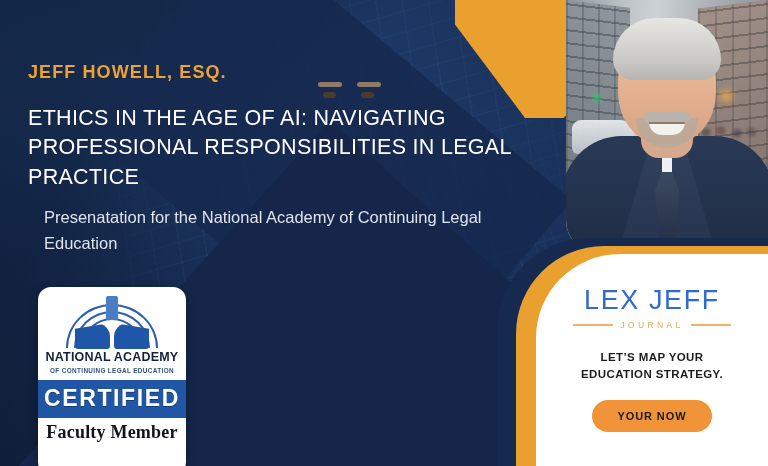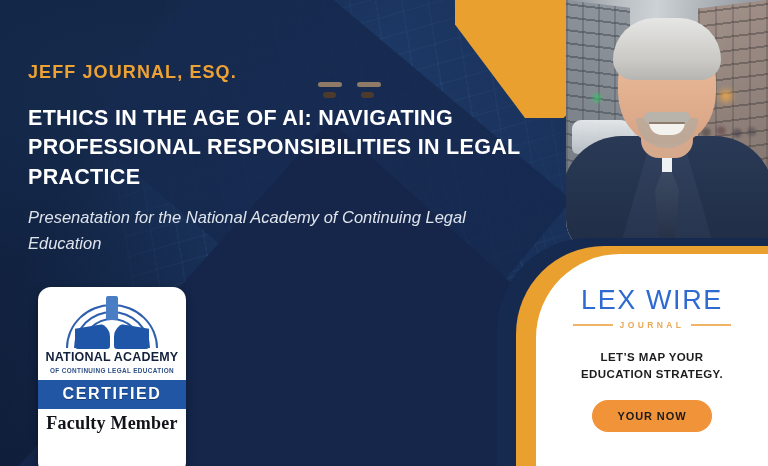--- a/index.html
+++ b/index.html
@@ -212,45 +212,45 @@
   }
   .logo-wire{
     font-size:27px; font-weight:400; letter-spacing:1.6px;
     color:#2f6ad2; line-height:1; font-family:"Liberation Sans", sans-serif;
   }
   .logo-sub{
     display:flex; align-items:center; gap:7px; margin-top:6px;
   }
   .logo-sub .ln{ width:40px; height:2px; background:#f0b469; }
   .logo-sub .jr{
-    font-size:8.5px; letter-spacing:3.4px; color:#e9a957; font-weight:700;
+    font-size:8.5px; letter-spacing:3.4px; color:#e9a957; font-weight:400;
   }
   .tagline{
     margin-top:19px; text-align:center; color:#1d1d1f;
     font-size:11.5px; font-weight:700; letter-spacing:.4px; line-height:1.45;
   }
   .book-btn{
     margin-top:18px; background:#f09339; color:#1b1b1d;
     font-size:11px; font-weight:700; letter-spacing:.9px;
     padding:10px 26px; border:none; border-radius:22px; cursor:pointer;
   }
 
   
   .speaker{
     position:absolute; left:28px; top:62px;
     color:#eda233; font-size:18px; font-weight:700; letter-spacing:1.1px;
   }
   .title{
     position:absolute; left:28px; top:104px; width:500px;
-    color:#ffffff; font-size:21.5px; font-weight:700;
+    color:#ffffff; font-size:21.5px; font-weight:400;
     line-height:1.37; letter-spacing:.3px;
   }
   .subtitle{
-    position:absolute; left:28px; top:205px; width:480px;
-    color:#dfe4ec; font-size:16.5px; font-weight:400; line-height:1.55;font-style:italic;
+    position:absolute; left:44px; top:205px; width:480px;
+    color:#dfe4ec; font-size:16.5px; font-weight:400; line-height:1.55;
   }
 
   
   .badge{
     position:absolute; left:38px; top:287px; width:148px; height:188px;
     background:#ffffff; border-radius:13px;
     box-shadow:0 3px 10px rgba(0,0,0,.35);
     overflow:hidden; display:flex; flex-direction:column; align-items:center;
   }
   .badge-logo{
@@ -280,21 +280,21 @@
   .badge-name{
     font-size:12.5px; font-weight:700; color:#14213d; letter-spacing:.2px;
     line-height:1; margin-top:1px;
   }
   .badge-sub{
     font-size:6.4px; font-weight:700; color:#2d4f86; letter-spacing:.35px;
     margin-top:3px;
   }
   .badge-band{
     width:100%; background:#2156a5; color:#ffffff; text-align:center;
-    font-size:16px; font-weight:700; letter-spacing:1.6px;
+    font-size:23px; font-weight:700; letter-spacing:1.6px;
     padding:5px 0 6px; margin-top:6px;
     text-shadow:0 1px 0 rgba(0,0,0,.3);
   }
   .badge-faculty{
     font-family:"Liberation Serif", serif;
     font-size:18px; font-weight:700; color:#111318;
     margin-top:4px; letter-spacing:.2px;
   }
 </style>
 </head>
@@ -330,21 +330,21 @@
     <div class="subj-hair"></div>
     <div class="subj-beard"></div>
     <div class="subj-stache"></div>
     <div class="subj-mouth"></div>
   </div>
   <div class="subj-browL"></div>
   <div class="subj-browR"></div>
   <div class="subj-eyeL"></div>
   <div class="subj-eyeR"></div>
 
-  <div class="speaker">JEFF JOURNAL, ESQ.</div>
+  <div class="speaker">JEFF HOWELL, ESQ.</div>
   <div class="title">ETHICS IN THE AGE OF AI: NAVIGATING PROFESSIONAL RESPONSIBILITIES IN LEGAL PRACTICE</div>
   <div class="subtitle">Presenatation for the National Academy of Continuing Legal Education</div>
 
   <div class="badge">
     <div class="badge-logo">
       <div class="arc a1"></div>
       <div class="arc a2"></div>
       <div class="arc a3"></div>
       <div class="book-mark"></div>
       <div class="book-shape">
@@ -355,21 +355,21 @@
     <div class="badge-name">NATIONAL ACADEMY</div>
     <div class="badge-sub">OF CONTINUING LEGAL EDUCATION</div>
     <div class="badge-band">CERTIFIED</div>
     <div class="badge-faculty">Faculty Member</div>
   </div>
 
   <div class="panel-navy"></div>
   <div class="panel-orange"></div>
   <div class="panel-white"></div>
   <div class="panel-inner">
-    <div class="logo-wire">LEX WIRE</div>
+    <div class="logo-wire">LEX JEFF</div>
     <div class="logo-sub">
       <span class="ln"></span>
       <span class="jr">JOURNAL</span>
       <span class="ln"></span>
     </div>
     <div class="tagline">
       <div>LET’S MAP YOUR</div>
       <div>EDUCATION STRATEGY.</div>
     </div>
     <button class="book-btn">YOUR NOW</button>

